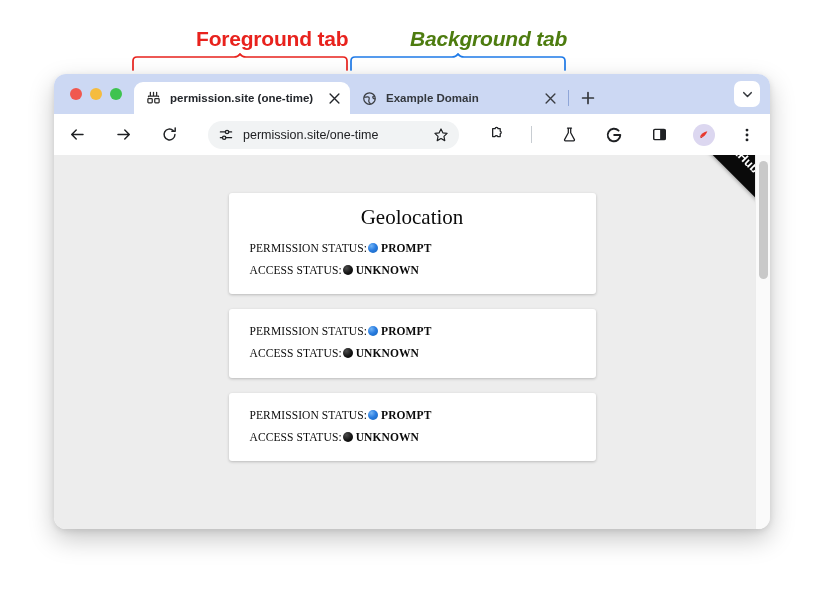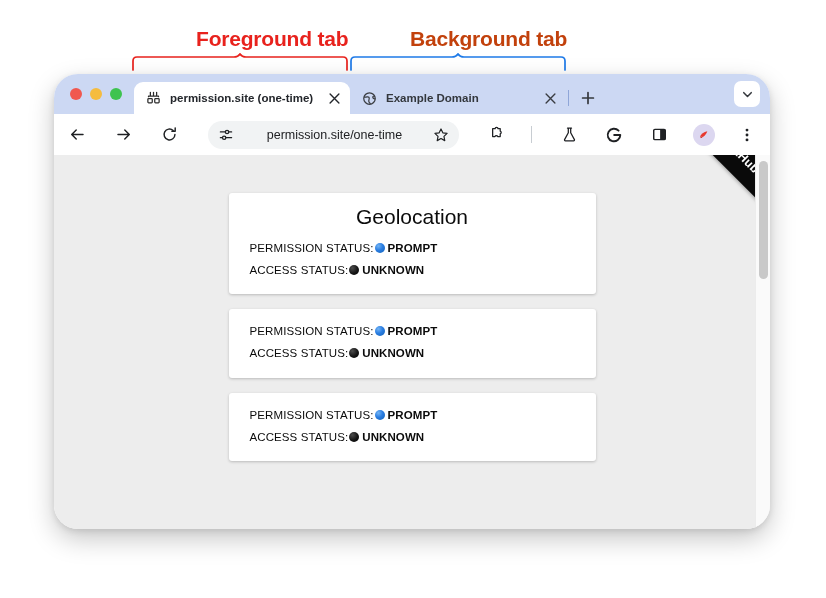--- a/index.html
+++ b/index.html
@@ -16,34 +16,34 @@
   
   .annot-label {
     position: absolute;
     font-size: 21px;
     font-weight: 700;
     letter-spacing: -0.2px;
     white-space: nowrap;
     margin-left: 42px;
   }
   #annot-fg-label { left: 154px; top: 27px; color: #e8221d; }
-  #annot-bg-label { left: 368px; top: 27px; color: #c2410c; }
+  #annot-bg-label { left: 368px; top: 27px; color: #4d7c0f; font-style: italic; }
 
   .annot-bracket { position: absolute; height: 18px; }
   #annot-fg-bracket { left: 131px; top: 53px; width: 218px; }
   #annot-bg-bracket { left: 349px; top: 53px; width: 218px; }
 
   
   #browser-window {
     position: absolute;
     left: 54px;
     top: 74px;
     width: 716px;
     height: 455px;
-    border-radius: 24px;
+    border-radius: 12px;
     background: #ffffff;
     box-shadow: 0 10px 26px rgba(0,0,0,0.22), 0 2px 6px rgba(0,0,0,0.10);
     overflow: hidden;
   }
 
   
   #tab-strip {
     height: 40px;
     background: #ccd8f3;
     display: flex;
@@ -118,21 +118,20 @@
   }
 
   
   #toolbar {
     height: 41px;
     background: #ffffff;
     display: flex;
     align-items: center;
     padding: 0 10px 0 8px;
     gap: 16px;
-    text-align: center;
   }
   .nav-btn {
     width: 30px; height: 30px;
     display: flex; align-items: center; justify-content: center;
     border-radius: 50%;
     flex: 0 0 30px;
   }
   #omnibox {
     flex: 1 1 auto;
     height: 28px;
@@ -216,20 +215,21 @@
 
   
   #cards-column {
     position: absolute;
     left: 0; top: 0; right: 0; bottom: 0;
     padding: 38px 0 0 0;
     display: flex;
     flex-direction: column;
     align-items: center;
     gap: 15px;
+    font-family: Liberation Serif, serif;
   }
   .perm-card {
     width: 367px;
     background: #ffffff;
     border-radius: 3px;
     box-shadow: 0 1px 3px rgba(0,0,0,0.22);
     padding: 11px 0 13px 0;
     flex: 0 0 auto;
   }
   .card-title {

